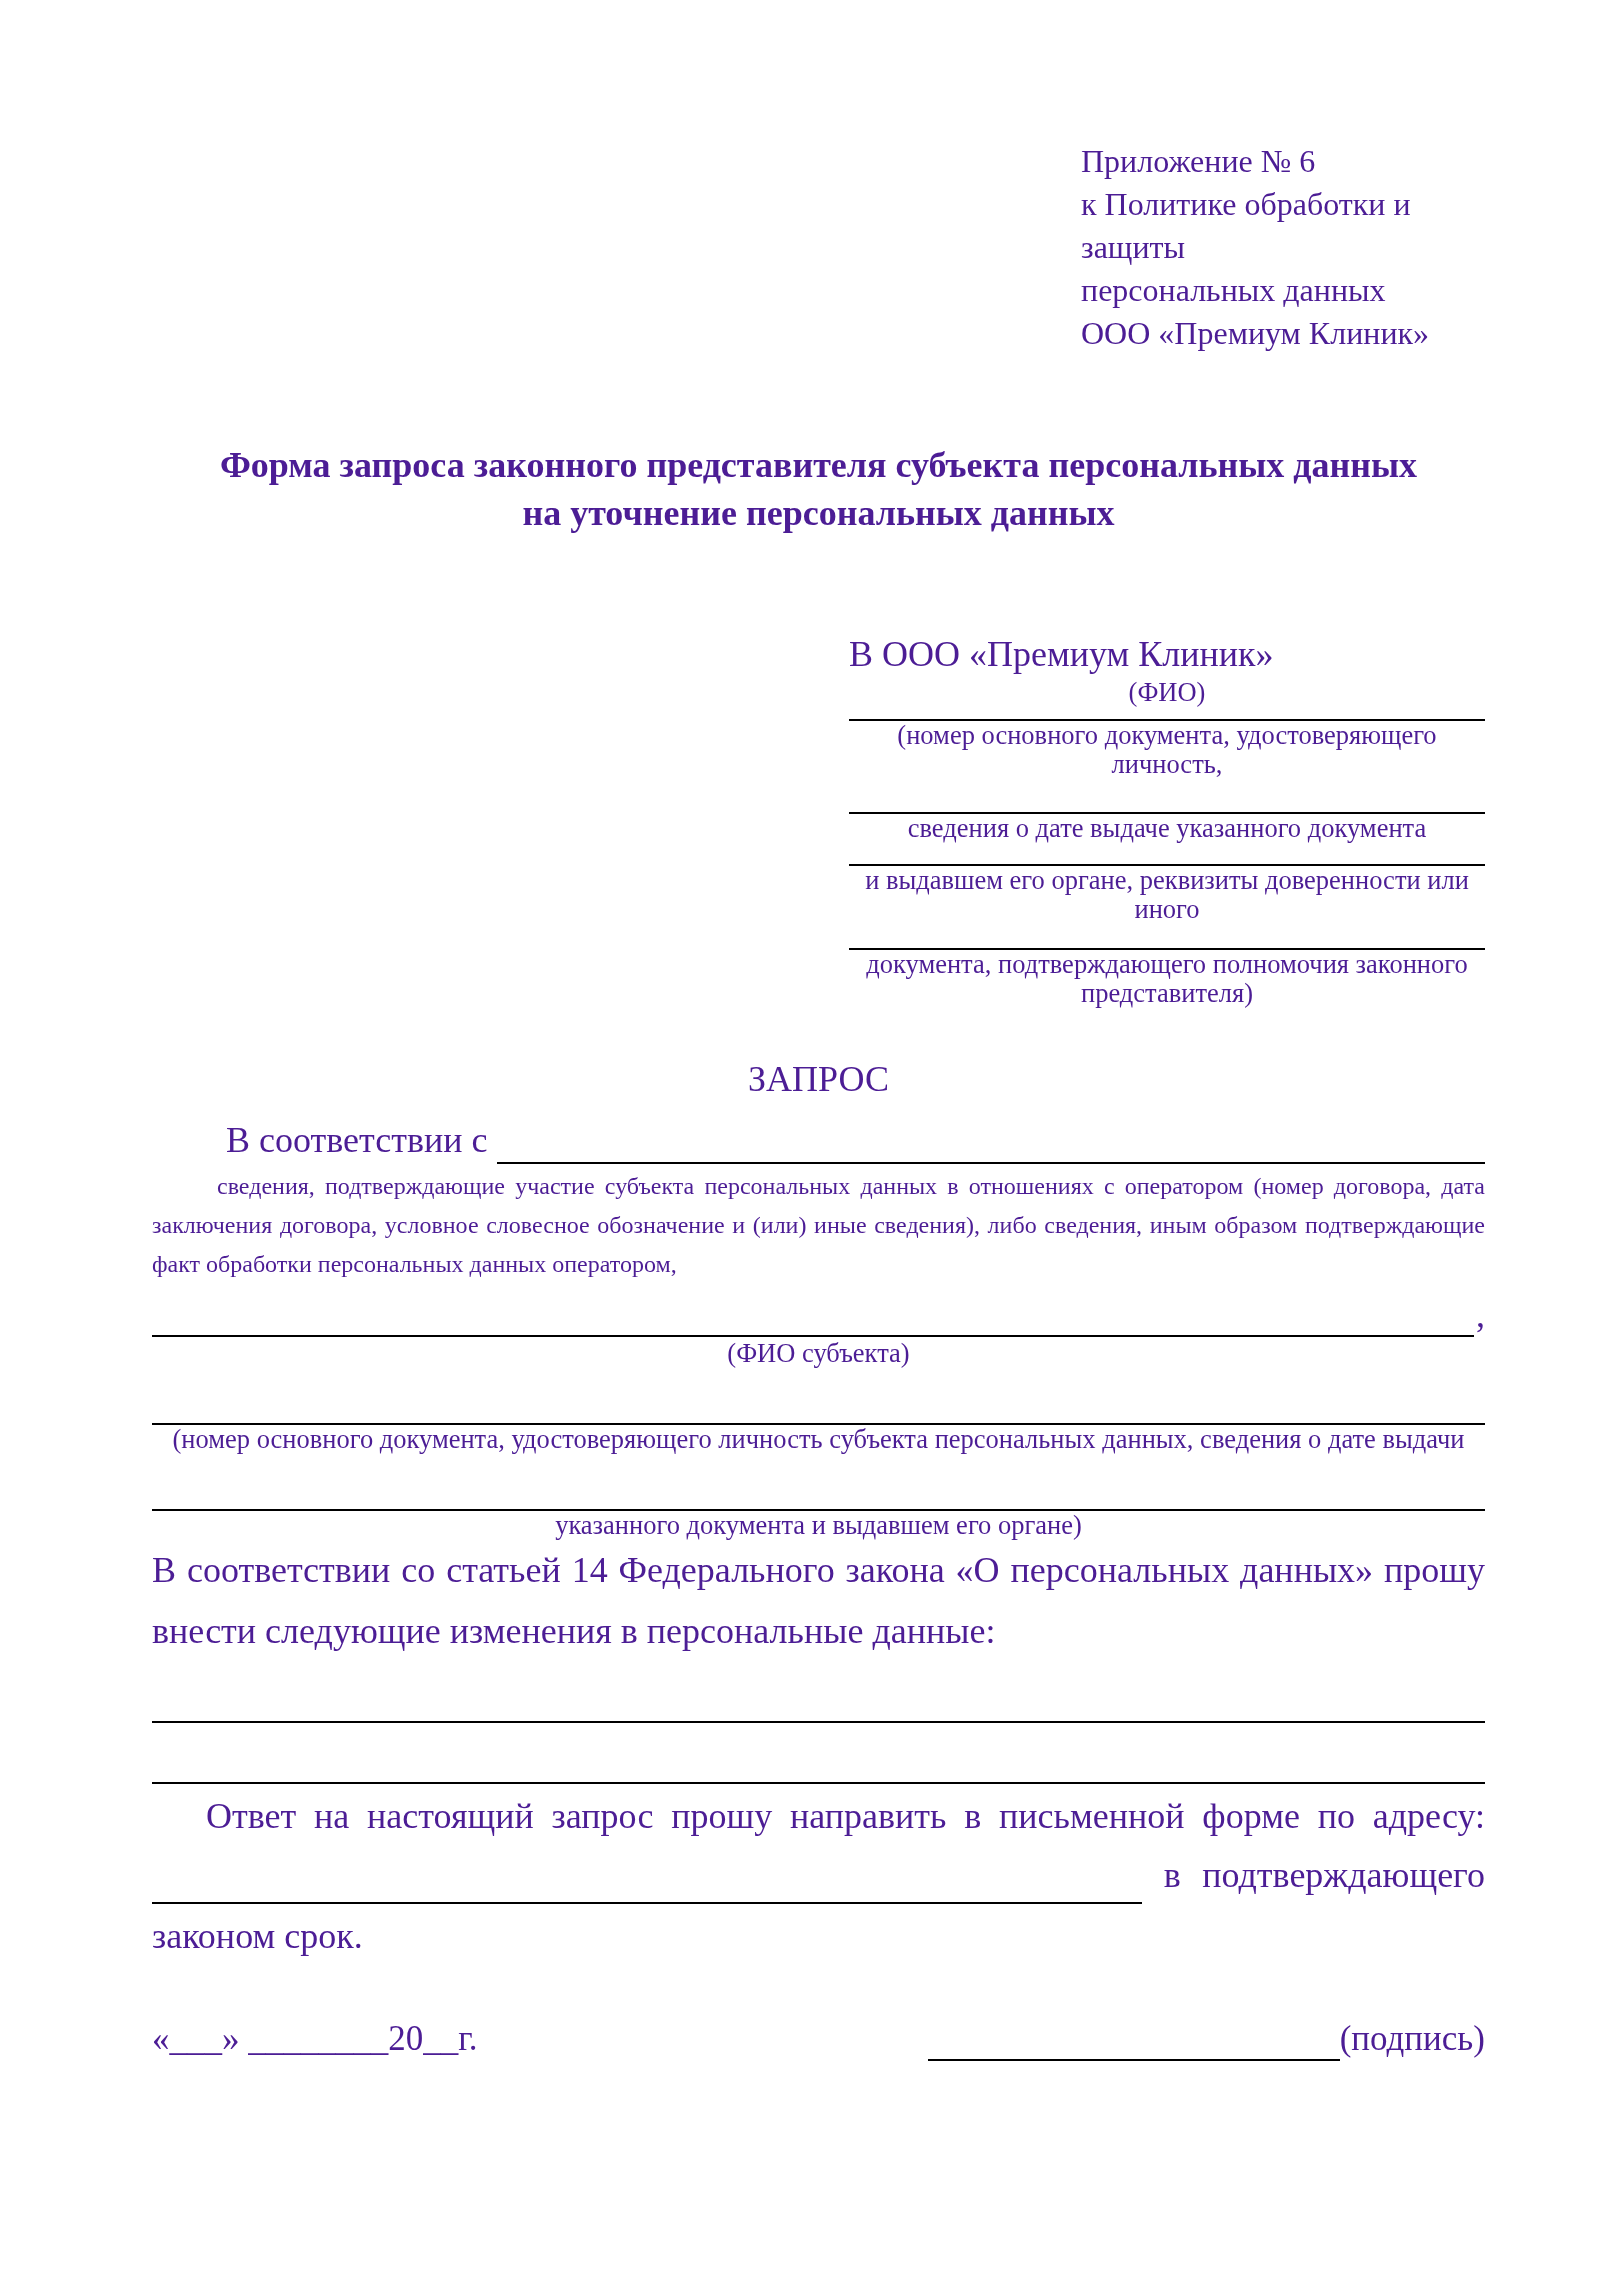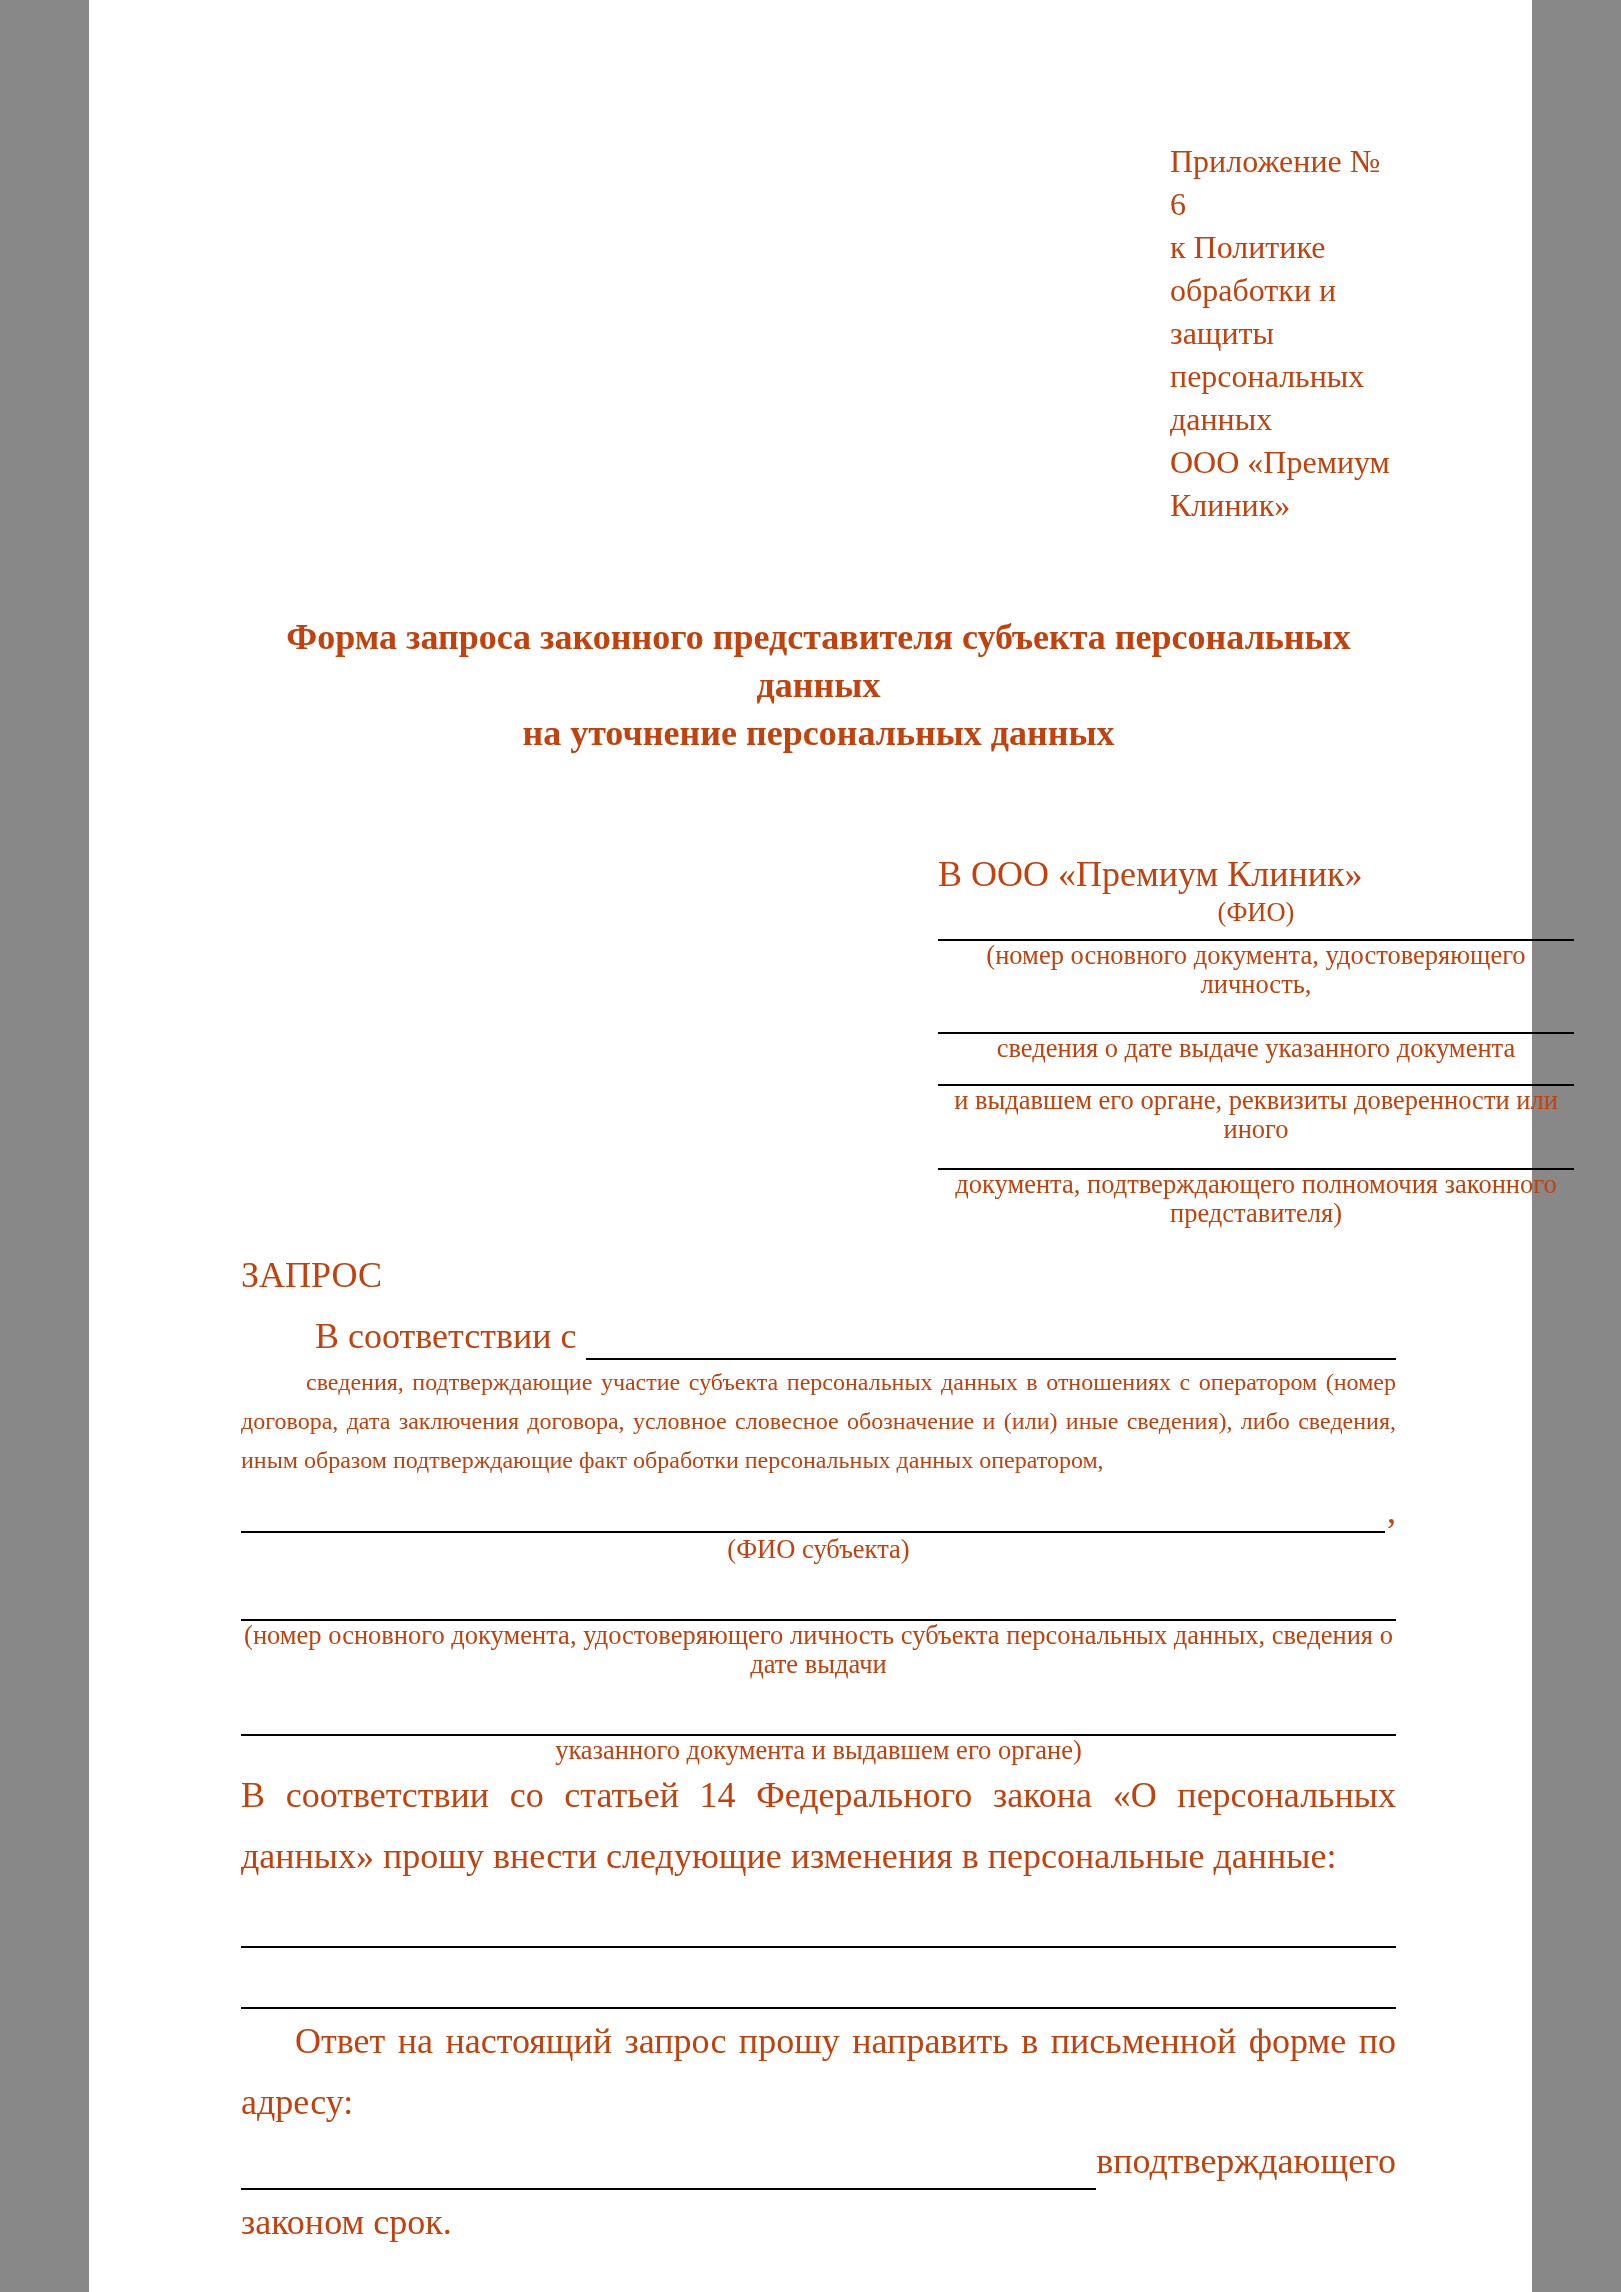--- a/index.html
+++ b/index.html
@@ -1,33 +1,33 @@
 <!DOCTYPE html>
 <html><head>
 <meta charset="utf-8">
 <style>
   html,body{margin:0;padding:0;background:#888;}
   .page{
-    width:1443px;height:2293px;background:#ffffff;color:#c2410c;
+    width:1621px;height:2293px;background:#ffffff;color:#4c1d95;
     font-family:"Liberation Serif","DejaVu Serif",serif;
     position:relative;box-sizing:border-box;
     padding:140px 136px 0 152px;
     margin:0 auto;
   }
   .appendix{margin-left:929px;font-size:32px;line-height:43px;}
   .doc-title{margin-top:86px;text-align:center;font-weight:700;font-size:36px;line-height:48px;}
   .addressee{margin-top:94px;margin-left:697px;width:636px;}
   .addr-to{font-size:36px;line-height:47px;}
   .flex-row{display:flex;}
   .addr-from{font-size:36px;line-height:49px;margin-top:2px;}
   .u{flex:1;border-bottom:2.9px solid #000;margin-left:9.8px;}
   .cap{font-size:26.5px;line-height:29px;text-align:center;}
   .field{border-bottom:2.9px solid #000;}
   .f1{height:11.8px;} .f2{height:33px;} .f3{height:21.6px;} .f4{height:23.5px;}
-  .request-heading{margin-top:24px;text-align:left;font-size:36px;line-height:47px;}
+  .request-heading{margin-top:48px;text-align:center;font-size:36px;line-height:47px;}
   .intro-row{margin-top:13.7px;font-size:36px;line-height:47px;}
   .intro-row .lead{padding-left:74px;white-space:nowrap;}
   .footnote{margin-top:3.9px;font-size:24px;line-height:39px;text-align:justify;text-indent:65px;}
   .body-par{font-size:36px;line-height:61px;text-align:justify;}
   .subject-fio-row{margin-top:7.8px;font-size:36px;}
   .subject-fio-row .line{flex:1;border-bottom:2.9px solid #000;height:43px;}
   .comma{font-size:36px;line-height:47px;padding-left:2px;}
   .gap-field{border-bottom:2.9px solid #000;height:55px;}
   .blank-full{border-bottom:2.9px solid #000;height:59px;}
   .reply-first{font-size:36px;line-height:61px;text-align:justify;-moz-text-align-last:justify;text-align-last:justify;text-indent:54px;margin-top:2px;}

